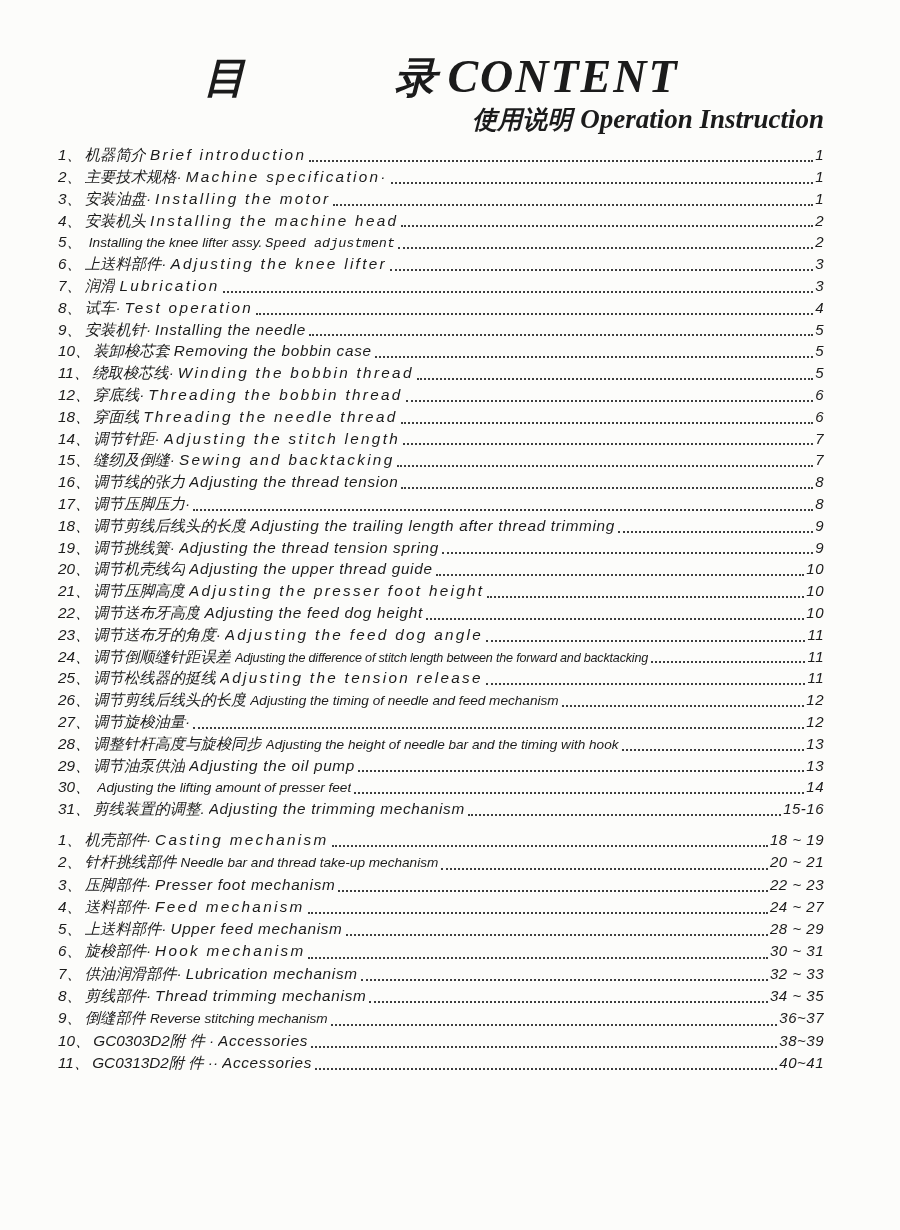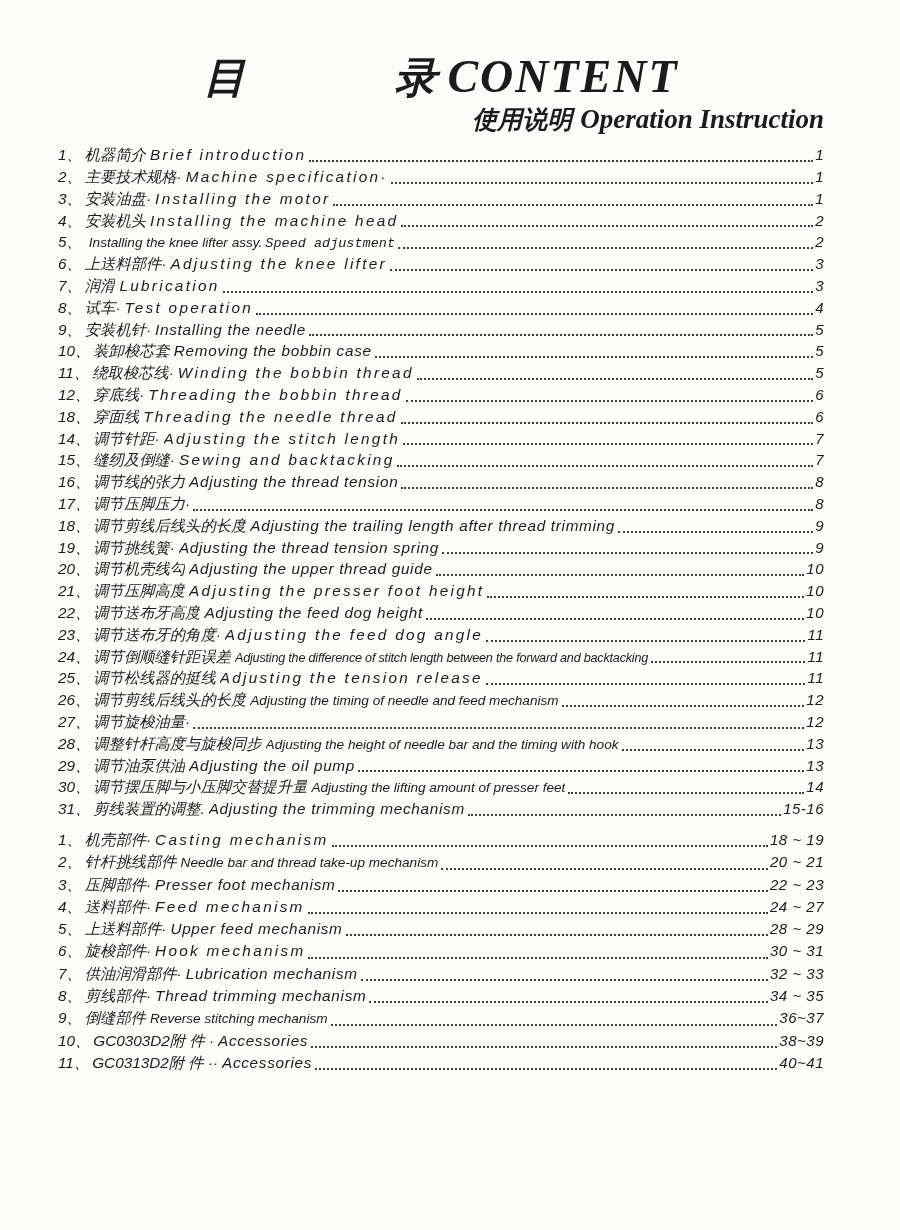--- a/index.html
+++ b/index.html
@@ -364,21 +364,20 @@
       <div class="toc-row">
     <span class="no">29、</span>
     <span class="zh">调节油泵供油</span>
     <span class="en">Adjusting the oil pump</span>
 
     <span class="leader"></span>
     <span class="pg">13</span>
   </div>
       <div class="toc-row">
     <span class="no">30、</span>
-    <span class="zh">调节摆压脚与小压脚交替提升量</span>
     <span class="en cond">Adjusting the lifting amount of presser feet</span>
 
     <span class="leader"></span>
     <span class="pg">14</span>
   </div>
       <div class="toc-row">
     <span class="no">31、</span>
     <span class="zh">剪线装置的调整.</span>
     <span class="en">Adjusting the trimming mechanism</span>
 

